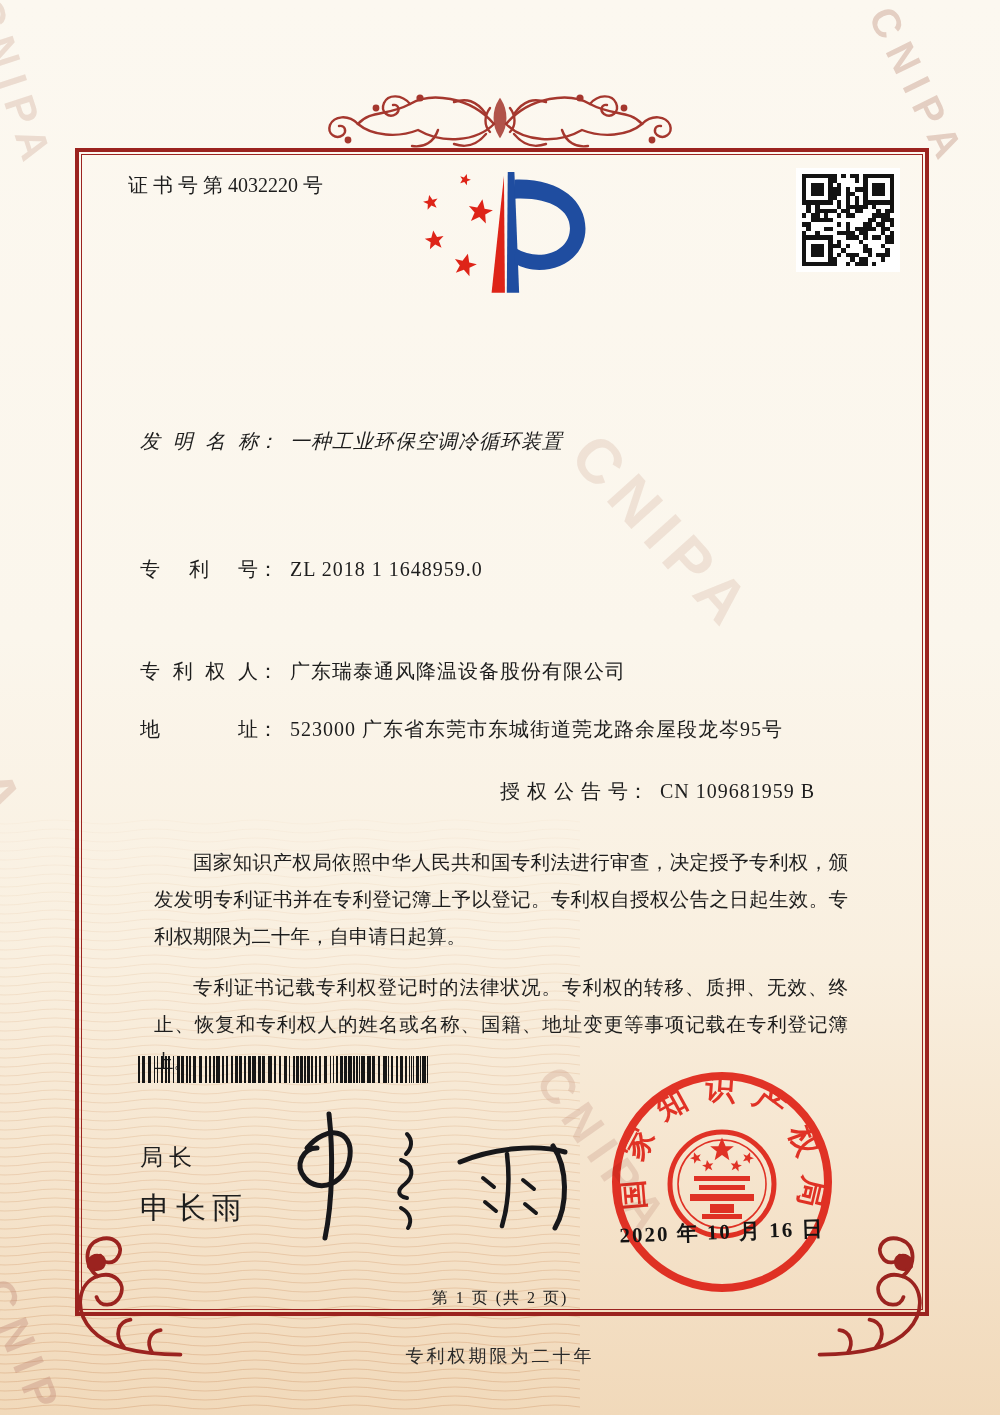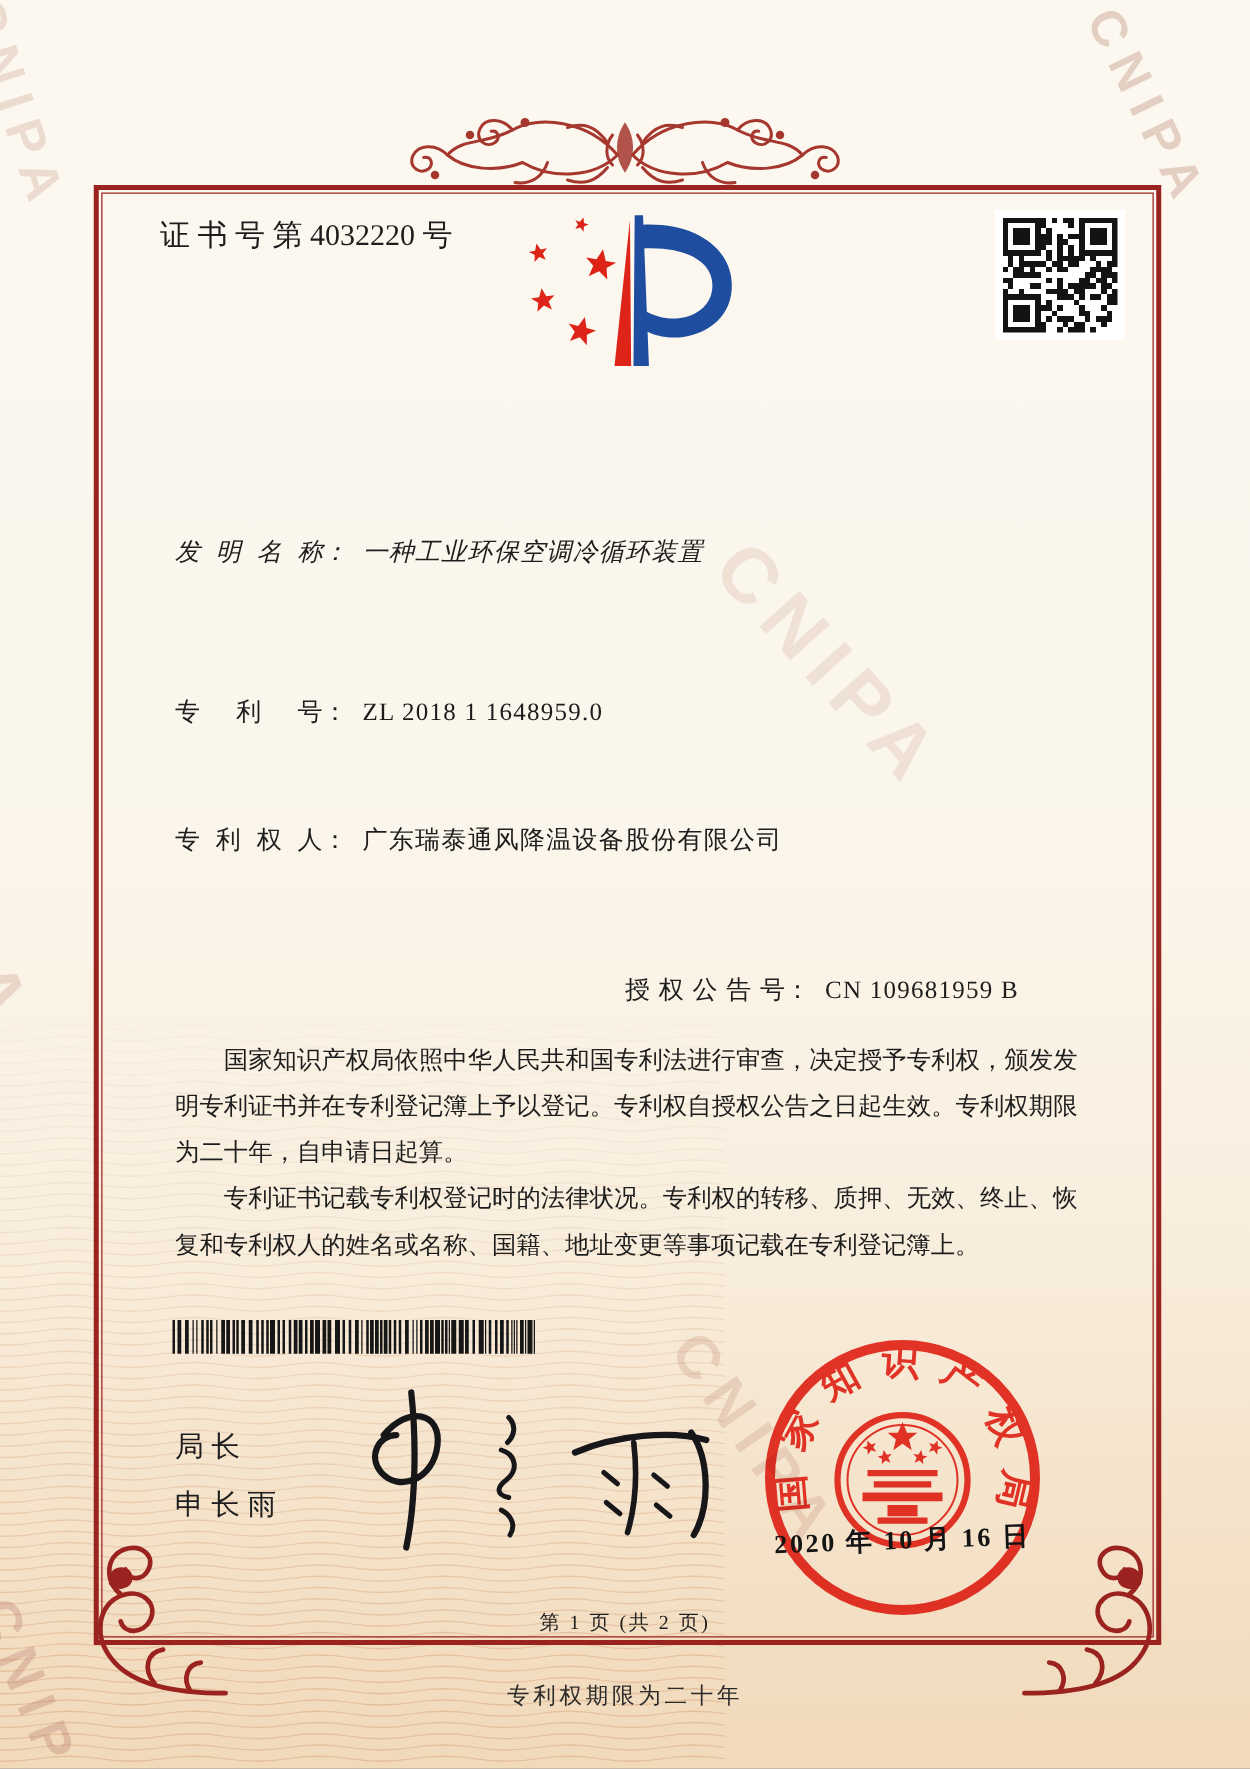--- a/index.html
+++ b/index.html
@@ -14,42 +14,42 @@
   .wm{
     position:absolute;z-index:1;font-family:"Liberation Sans","DejaVu Sans",sans-serif;
     font-weight:bold;letter-spacing:10px;color:rgba(200,155,135,.30);pointer-events:none;
     white-space:nowrap;
   }
   
   .frame{position:absolute;left:75px;top:148px;width:846px;height:1160px;border:4px solid #9b231f;z-index:2;}
   .frame-inner{position:absolute;left:2px;top:2px;right:2px;bottom:2px;border:1px solid #9b231f;}
   .orn{position:absolute;z-index:3;}
   
-  .cert-no{position:absolute;left:128px;top:172px;font-size:24px;z-index:4;}
+  .cert-no{position:absolute;left:128px;top:172px;font-size:20px;z-index:4;}
   .logo{position:absolute;left:408px;top:162px;z-index:4;}
   .qr{position:absolute;left:796px;top:168px;width:104px;height:104px;background:#fff;padding:6px;box-sizing:border-box;z-index:4;}
   .title{
     position:absolute;left:0;top:302px;width:1000px;text-align:center;z-index:4;
     font-size:46px;font-weight:bold;letter-spacing:28px;text-indent:28px;color:#111;
   }
   
   .row{position:absolute;left:140px;font-size:20px;z-index:4;white-space:nowrap;}
   .flabel{display:inline-block;width:118px;text-align:justify;text-align-last:justify;}
   .glabel{display:inline-block;width:128px;text-align:justify;text-align-last:justify;}
   .colon{margin-right:12px;}
   .fvalue{letter-spacing:1px;}
   
   .paras{position:absolute;left:140px;top:830px;width:722px;z-index:4;font-size:19.5px;line-height:37px;text-align:justify;}
-  .paras p{margin:0;text-indent:2em;}
+  .paras p{margin:14px;text-indent:2em;}
   
   .barcode{position:absolute;left:138px;top:1056px;width:296px;height:27px;z-index:4;display:flex;align-items:stretch;}
   .barcode div{height:100%;}
   
   .sig-title{position:absolute;left:140px;top:1142px;font-size:23px;letter-spacing:6px;z-index:4;}
-  .sig-name{position:absolute;left:140px;top:1188px;font-size:23px;letter-spacing:6px;z-index:4;}
+  .sig-name{position:absolute;left:140px;top:1188px;font-size:30px;letter-spacing:6px;z-index:4;}
   .sig-script{position:absolute;left:255px;top:1108px;z-index:4;}
   
   .seal{position:absolute;left:606px;top:1066px;z-index:5;mix-blend-mode:multiply;}
   .seal-date{
     position:absolute;left:612px;top:1218px;width:220px;text-align:center;z-index:6;
     font-size:21px;font-weight:bold;color:#141414;letter-spacing:2px;transform:rotate(-2deg);white-space:nowrap;
   }
   
   .page-no{position:absolute;left:0;top:1288px;width:1000px;text-align:center;font-size:16px;z-index:4;letter-spacing:2px;}
   .foot-note{position:absolute;left:0;top:1344px;width:1000px;text-align:center;font-size:18px;z-index:4;letter-spacing:3px;color:#2a2a2a;}
@@ -439,20 +439,23 @@
 
   <div class="row" style="top:428px;font-style:italic;">
     <span class="flabel">发明名称</span><span class="colon">：</span><span class="fvalue">一种工业环保空调冷循环装置</span>
   </div>
   <div class="row" style="top:556px;">
     <span class="flabel">专利号</span><span class="colon">：</span><span class="fvalue">ZL 2018 1 1648959.0</span>
   </div>
   <div class="row" style="top:658px;">
     <span class="flabel">专利权人</span><span class="colon">：</span><span class="fvalue">广东瑞泰通风降温设备股份有限公司</span>
   </div>
+  <div class="row" style="top:716px;">
+    <span class="flabel">地址</span><span class="colon">：</span><span class="fvalue">523000 广东省东莞市东城街道莞龙路余屋段龙岑95号</span>
+  </div>
   <div class="row" style="top:778px;left:500px;">
     <span class="glabel">授权公告号</span><span class="colon">：</span><span class="fvalue">CN 109681959 B</span>
   </div>
 
   <div class="paras">
     <p>国家知识产权局依照中华人民共和国专利法进行审查，决定授予专利权，颁发发明专利证书并在专利登记簿上予以登记。专利权自授权公告之日起生效。专利权期限为二十年，自申请日起算。</p>
     <p>专利证书记载专利权登记时的法律状况。专利权的转移、质押、无效、终止、恢复和专利权人的姓名或名称、国籍、地址变更等事项记载在专利登记簿上。</p>
   </div>
 
   <div class="barcode" id="barcode">

